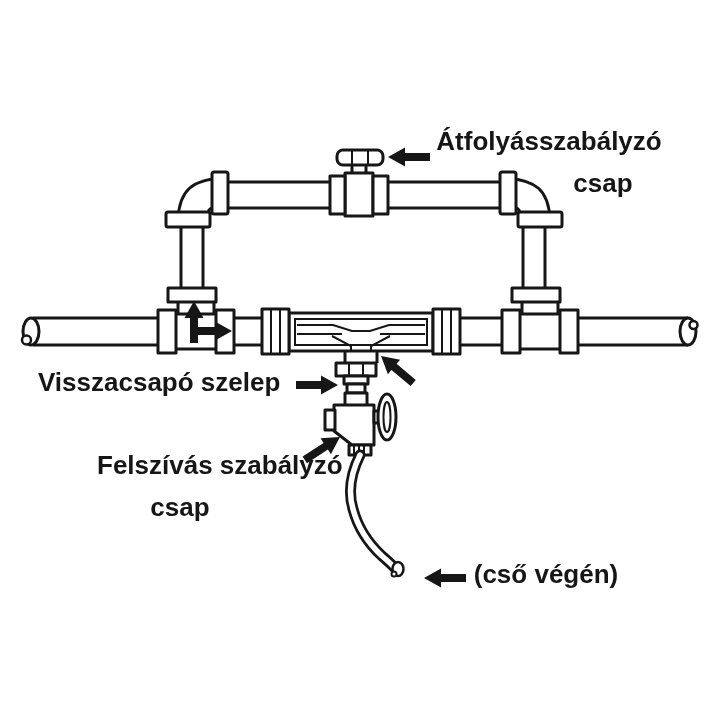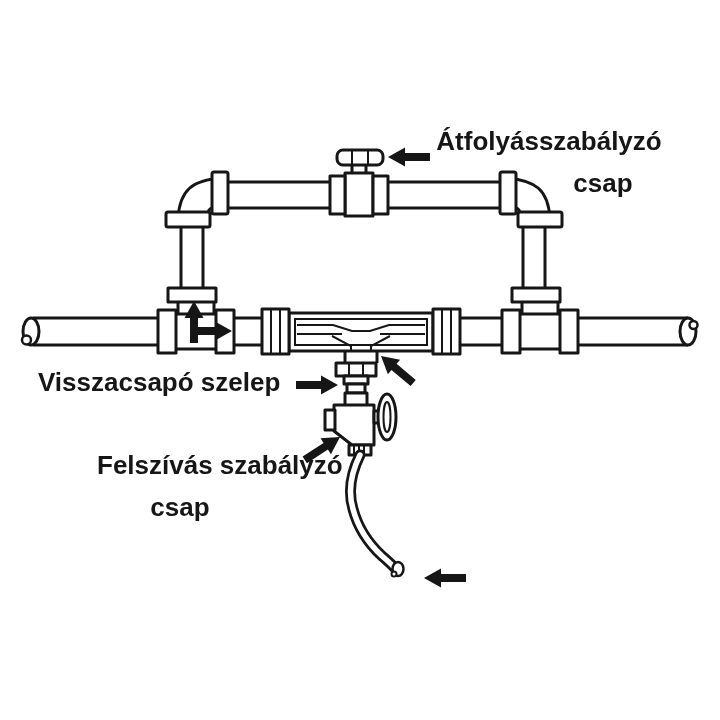--- a/index.html
+++ b/index.html
@@ -143,14 +143,15 @@
 
   <div class="lbl center" style="left:424px;top:127px;width:250px;">Átfolyásszabályzó</div>
   <div class="lbl center" style="left:548px;top:169px;width:110px;">csap</div>
 
   <div class="lbl" style="left:38px;top:368px;">Visszacsapó szelep</div>
 
 
   <div class="lbl" style="left:50px;top:451px;margin-left:47px;">Felszívás szabályzó</div>
   <div class="lbl center" style="left:128px;top:493px;width:104px;">csap</div>
 
+  <div class="lbl center" style="left:456px;top:560px;width:180px;">(cső végén)</div>
 
 </div>
 
 </body></html>

